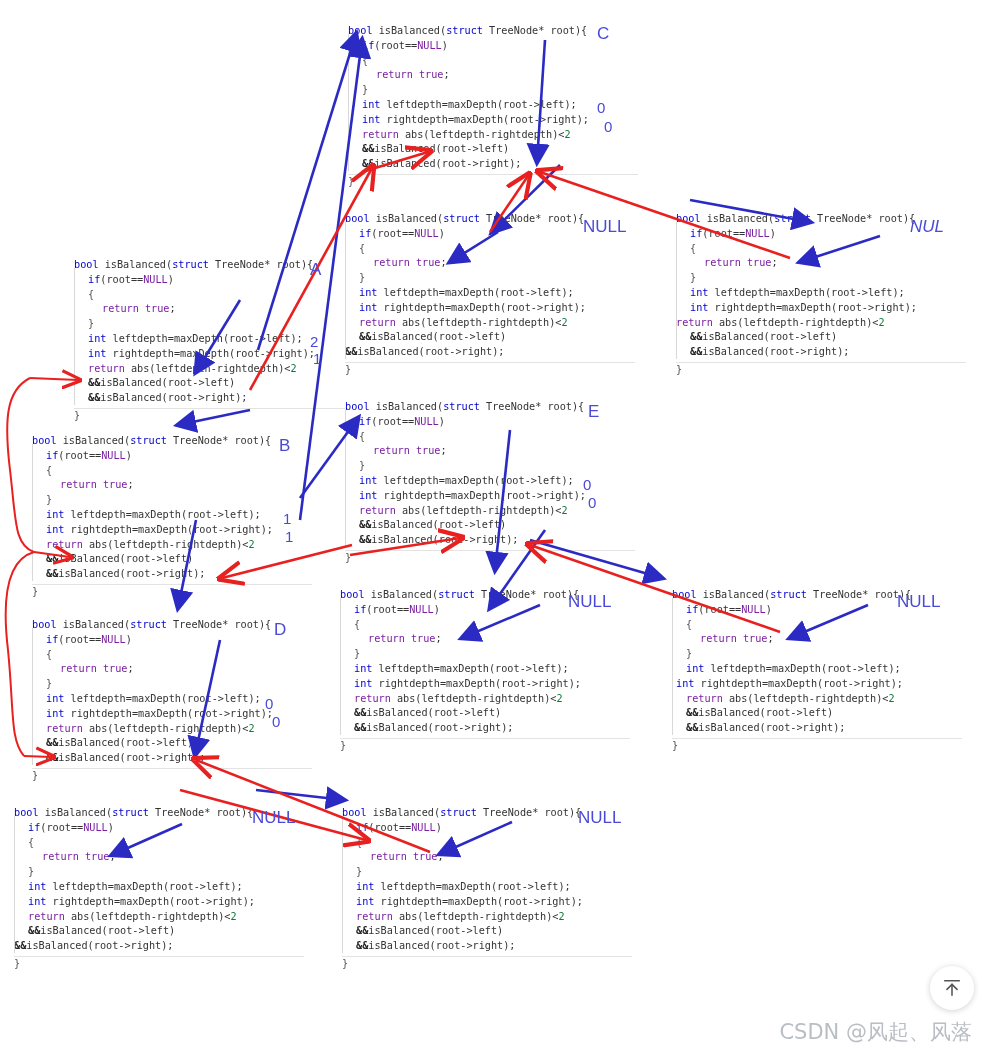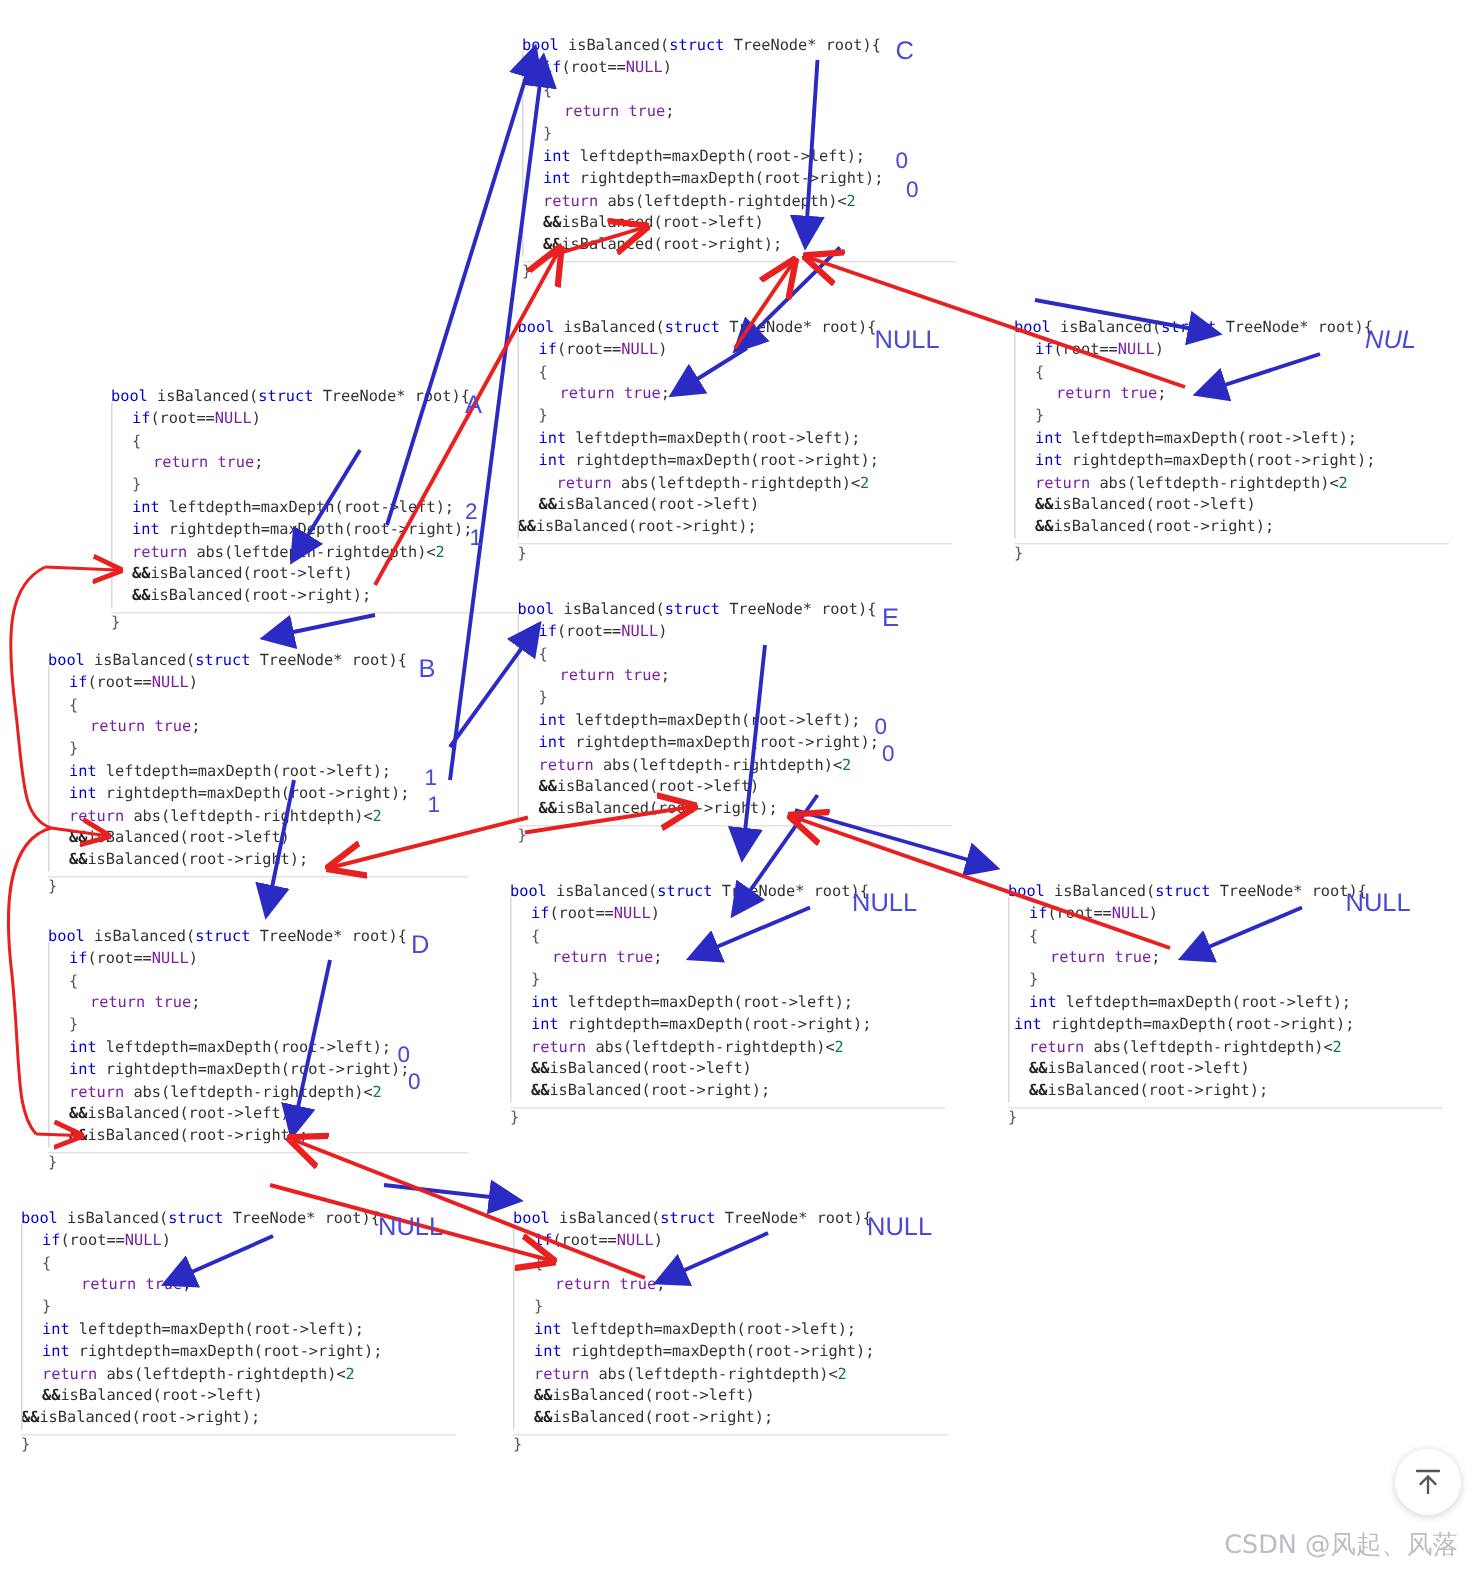--- a/index.html
+++ b/index.html
@@ -24,21 +24,21 @@
   .fn{color:#333;}
   .num{color:#0f7a3d;}
   .amp{color:#222;font-weight:bold;}
   .ident{color:#333;}
   .dim{color:#555;}
   .label{position:absolute;color:#4a4ad6;font-family:"Liberation Sans",sans-serif;font-size:17px;z-index:6;}
   .anno{position:absolute;color:#4a4ad6;font-family:"Liberation Sans",sans-serif;font-size:15px;z-index:6;}
   #totop{position:absolute;right:12px;top:966px;width:44px;height:44px;border-radius:50%;
     background:#fff;box-shadow:0 1px 6px rgba(0,0,0,.18);z-index:7;display:flex;
     align-items:center;justify-content:center;}
-  #watermark{position:absolute;right:14px;top:1018px;color:#b9bec4;font-size:17px;
+  #watermark{position:absolute;right:14px;top:1018px;color:#b9bec4;font-size:21px;
     font-family:"DejaVu Sans",sans-serif;z-index:7;white-space:nowrap;margin-left:16px;}
 </style>
 </head>
 <body>
 
 <div id="page">
 
   <div id="blocks-layer">
       <div class="code-block" style="left: 348px; top: 24px; width: 290px;">
         <div class="gutter"></div>
@@ -72,36 +72,36 @@
       </div>
       <div class="code-block" style="left: 345px; top: 212px; width: 290px;">
         <div class="gutter"></div>
         <pre><span class="ln" style="padding-left:0px"><span class="kw">bool </span><span class="fn">isBalanced</span><span class="ident">(</span><span class="kw">struct </span><span class="ident">TreeNode</span><span class="ident">* root){</span></span>
 <span class="ln" style="padding-left:14px"><span class="kw">if</span><span class="ident">(root==</span><span class="nul">NULL</span><span class="ident">)</span></span>
 <span class="ln" style="padding-left:14px"><span class="dim">{</span></span>
 <span class="ln" style="padding-left:28px"><span class="ret">return </span><span class="ret">true</span><span class="ident">;</span></span>
 <span class="ln" style="padding-left:14px"><span class="dim">}</span></span>
 <span class="ln" style="padding-left:14px"><span class="kw">int </span><span class="ident">leftdepth=</span><span class="ident">maxDepth</span><span class="ident">(root-&gt;left);</span></span>
 <span class="ln" style="padding-left:14px"><span class="kw">int </span><span class="ident">rightdepth=</span><span class="ident">maxDepth</span><span class="ident">(root-&gt;right);</span></span>
-<span class="ln" style="padding-left:26px"><span class="ret">return </span><span class="ident">abs(leftdepth-rightdepth)&lt;</span><span class="num">2</span></span>
+<span class="ln" style="padding-left:14px"><span class="ret">return </span><span class="ident">abs(leftdepth-rightdepth)&lt;</span><span class="num">2</span></span>
 <span class="ln" style="padding-left:14px"><span class="amp">&amp;&amp;</span><span class="ident">isBalanced(root-&gt;left)</span></span>
 <span class="ln" style=""><span class="amp">&amp;&amp;</span><span class="ident">isBalanced(root-&gt;right);</span></span></pre>
         <div class="endline"></div>
         <span class="closer">}</span>
       </div>
       <div class="code-block" style="left: 676px; top: 212px; width: 290px;">
         <div class="gutter"></div>
         <pre><span class="ln" style="padding-left:0px"><span class="kw">bool </span><span class="fn">isBalanced</span><span class="ident">(</span><span class="kw">struct </span><span class="ident">TreeNode</span><span class="ident">* root){</span></span>
 <span class="ln" style="padding-left:14px"><span class="kw">if</span><span class="ident">(root==</span><span class="nul">NULL</span><span class="ident">)</span></span>
 <span class="ln" style="padding-left:14px"><span class="dim">{</span></span>
 <span class="ln" style="padding-left:28px"><span class="ret">return </span><span class="ret">true</span><span class="ident">;</span></span>
 <span class="ln" style="padding-left:14px"><span class="dim">}</span></span>
 <span class="ln" style="padding-left:14px"><span class="kw">int </span><span class="ident">leftdepth=</span><span class="ident">maxDepth</span><span class="ident">(root-&gt;left);</span></span>
 <span class="ln" style="padding-left:14px"><span class="kw">int </span><span class="ident">rightdepth=</span><span class="ident">maxDepth</span><span class="ident">(root-&gt;right);</span></span>
-<span class="ln" style="padding-left:14px"><span class="ret">return </span><span class="ident">abs(leftdepth-rightdepth)&lt;</span><span class="num">2</span></span>
+<span class="ln" style=""><span class="ret">return </span><span class="ident">abs(leftdepth-rightdepth)&lt;</span><span class="num">2</span></span>
 <span class="ln" style="padding-left:14px"><span class="amp">&amp;&amp;</span><span class="ident">isBalanced(root-&gt;left)</span></span>
 <span class="ln" style="padding-left:14px"><span class="amp">&amp;&amp;</span><span class="ident">isBalanced(root-&gt;right);</span></span></pre>
         <div class="endline"></div>
         <span class="closer">}</span>
       </div>
       <div class="code-block" style="left: 32px; top: 434px; width: 280px;">
         <div class="gutter"></div>
         <pre><span class="ln" style="padding-left:0px"><span class="kw">bool </span><span class="fn">isBalanced</span><span class="ident">(</span><span class="kw">struct </span><span class="ident">TreeNode</span><span class="ident">* root){</span></span>
 <span class="ln" style="padding-left:14px"><span class="kw">if</span><span class="ident">(root==</span><span class="nul">NULL</span><span class="ident">)</span></span>
 <span class="ln" style="padding-left:14px"><span class="dim">{</span></span>
@@ -173,21 +173,21 @@
 <span class="ln" style="padding-left:14px"><span class="amp">&amp;&amp;</span><span class="ident">isBalanced(root-&gt;left)</span></span>
 <span class="ln" style="padding-left:14px"><span class="amp">&amp;&amp;</span><span class="ident">isBalanced(root-&gt;right);</span></span></pre>
         <div class="endline"></div>
         <span class="closer">}</span>
       </div>
       <div class="code-block" style="left: 14px; top: 806px; width: 290px;">
         <div class="gutter"></div>
         <pre><span class="ln" style="padding-left:0px"><span class="kw">bool </span><span class="fn">isBalanced</span><span class="ident">(</span><span class="kw">struct </span><span class="ident">TreeNode</span><span class="ident">* root){</span></span>
 <span class="ln" style="padding-left:14px"><span class="kw">if</span><span class="ident">(root==</span><span class="nul">NULL</span><span class="ident">)</span></span>
 <span class="ln" style="padding-left:14px"><span class="dim">{</span></span>
-<span class="ln" style="padding-left:40px"><span class="ret">return </span><span class="ret">true</span><span class="ident">;</span></span>
+<span class="ln" style="padding-left:28px"><span class="ret">return </span><span class="ret">true</span><span class="ident">;</span></span>
 <span class="ln" style="padding-left:14px"><span class="dim">}</span></span>
 <span class="ln" style="padding-left:14px"><span class="kw">int </span><span class="ident">leftdepth=</span><span class="ident">maxDepth</span><span class="ident">(root-&gt;left);</span></span>
 <span class="ln" style="padding-left:14px"><span class="kw">int </span><span class="ident">rightdepth=</span><span class="ident">maxDepth</span><span class="ident">(root-&gt;right);</span></span>
 <span class="ln" style="padding-left:14px"><span class="ret">return </span><span class="ident">abs(leftdepth-rightdepth)&lt;</span><span class="num">2</span></span>
 <span class="ln" style="padding-left:14px"><span class="amp">&amp;&amp;</span><span class="ident">isBalanced(root-&gt;left)</span></span>
 <span class="ln" style="padding-left:0"><span class="amp">&amp;&amp;</span><span class="ident">isBalanced(root-&gt;right);</span></span></pre>
         <div class="endline"></div>
         <span class="closer">}</span>
       </div>
       <div class="code-block" style="left: 342px; top: 806px; width: 290px;">

